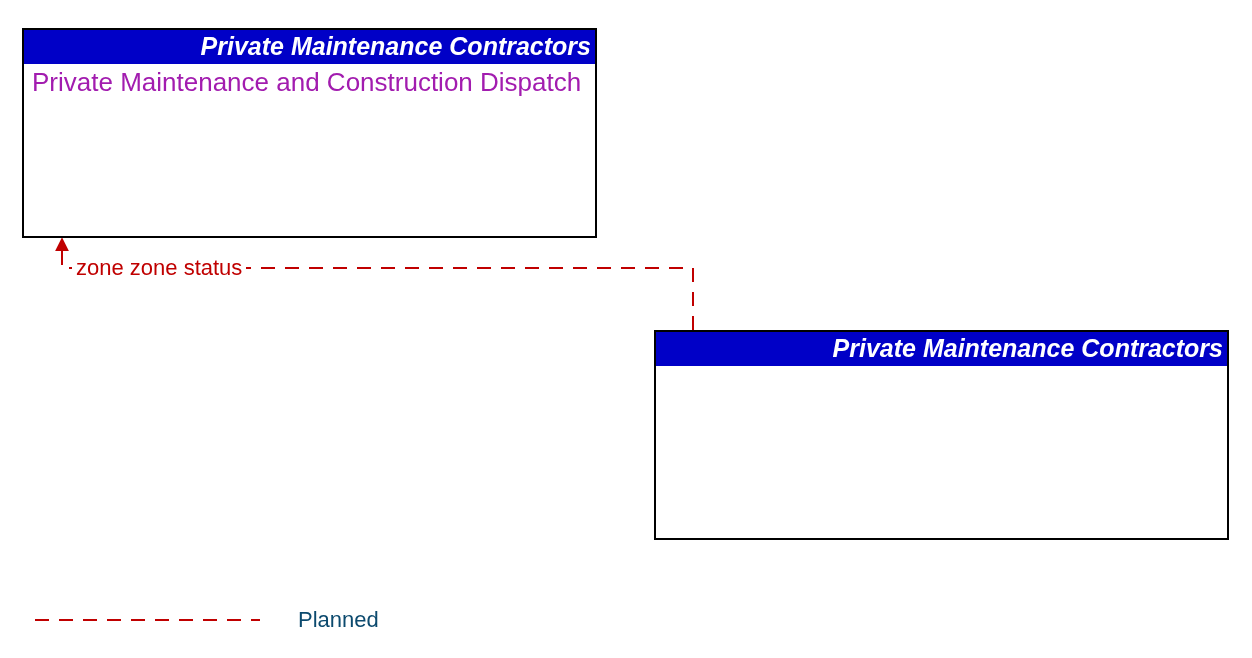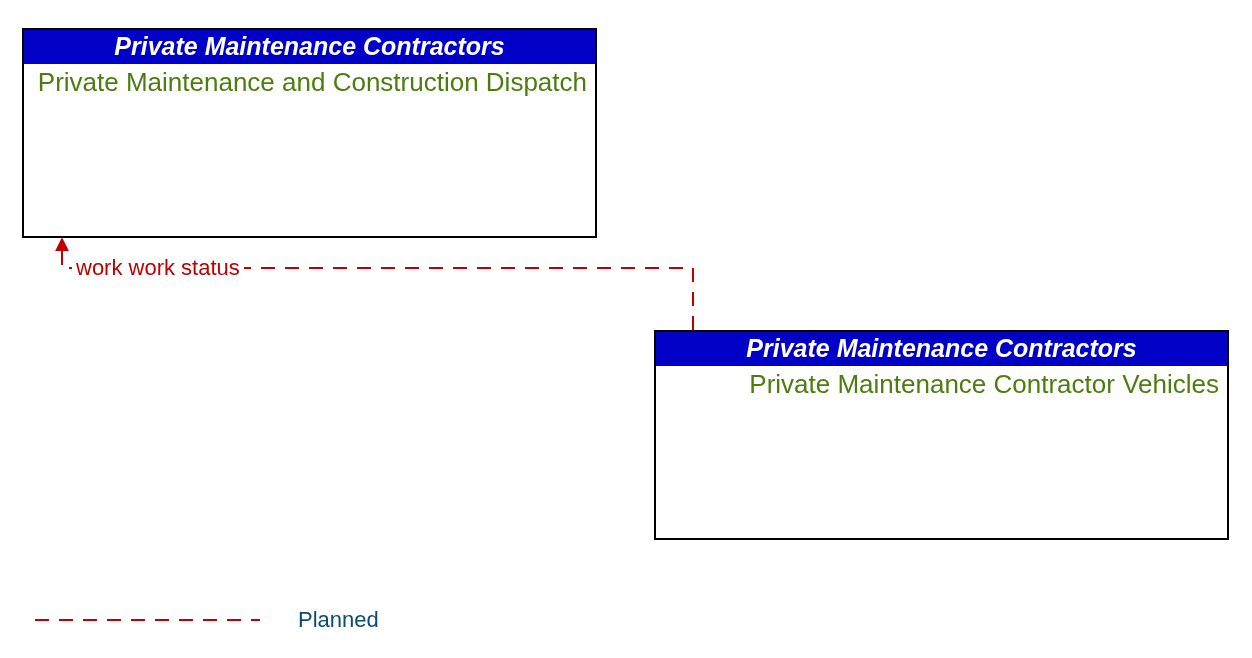--- a/index.html
+++ b/index.html
@@ -15,28 +15,28 @@
   .box {
     position: absolute;
     border: 2px solid #000;
     background: #fff;
     box-sizing: border-box;
   }
   .box-header {
     background: #0000c7;
     color: #fff;
     font-weight: bold;
-    text-align: center;
+    text-align: right;
     font-size: 25px;
     padding: 2px 4px 3px 4px;
     font-style: italic;
   }
   .box-body {
-    color: #4d7c0f;
-    text-align: right;
+    color: #a21caf;
+    text-align: left;
     font-size: 26px;
     padding: 4px 8px 8px 8px;
     line-height: 1.15;
   }
   .flow-label {
     position: absolute;
     color: #c00000;
     font-size: 22px;
     background: #fff;
     padding: 0 4px;
@@ -70,18 +70,17 @@
   <line x1="35" y1="620" x2="260" y2="620" stroke="#c00000" stroke-width="2" stroke-dasharray="14 10"></line>
 </svg>
 
 <div class="box" style="left:22px; top:28px; width:575px; height:210px;">
   <div class="box-header">Private Maintenance Contractors</div>
   <div class="box-body">Private Maintenance and Construction Dispatch</div>
 </div>
 
 <div class="box" style="left:654px; top:330px; width:575px; height:210px;">
   <div class="box-header">Private Maintenance Contractors</div>
-  <div class="box-body">Private Maintenance Contractor Vehicles</div>
 </div>
 
-<div class="flow-label" style="left:72px; top:255px;">work work status</div>
+<div class="flow-label" style="left:72px; top:255px;">zone zone status</div>
 
 <div class="legend-label" style="left:298px; top:607px;">Planned</div>
 
 </body></html>

